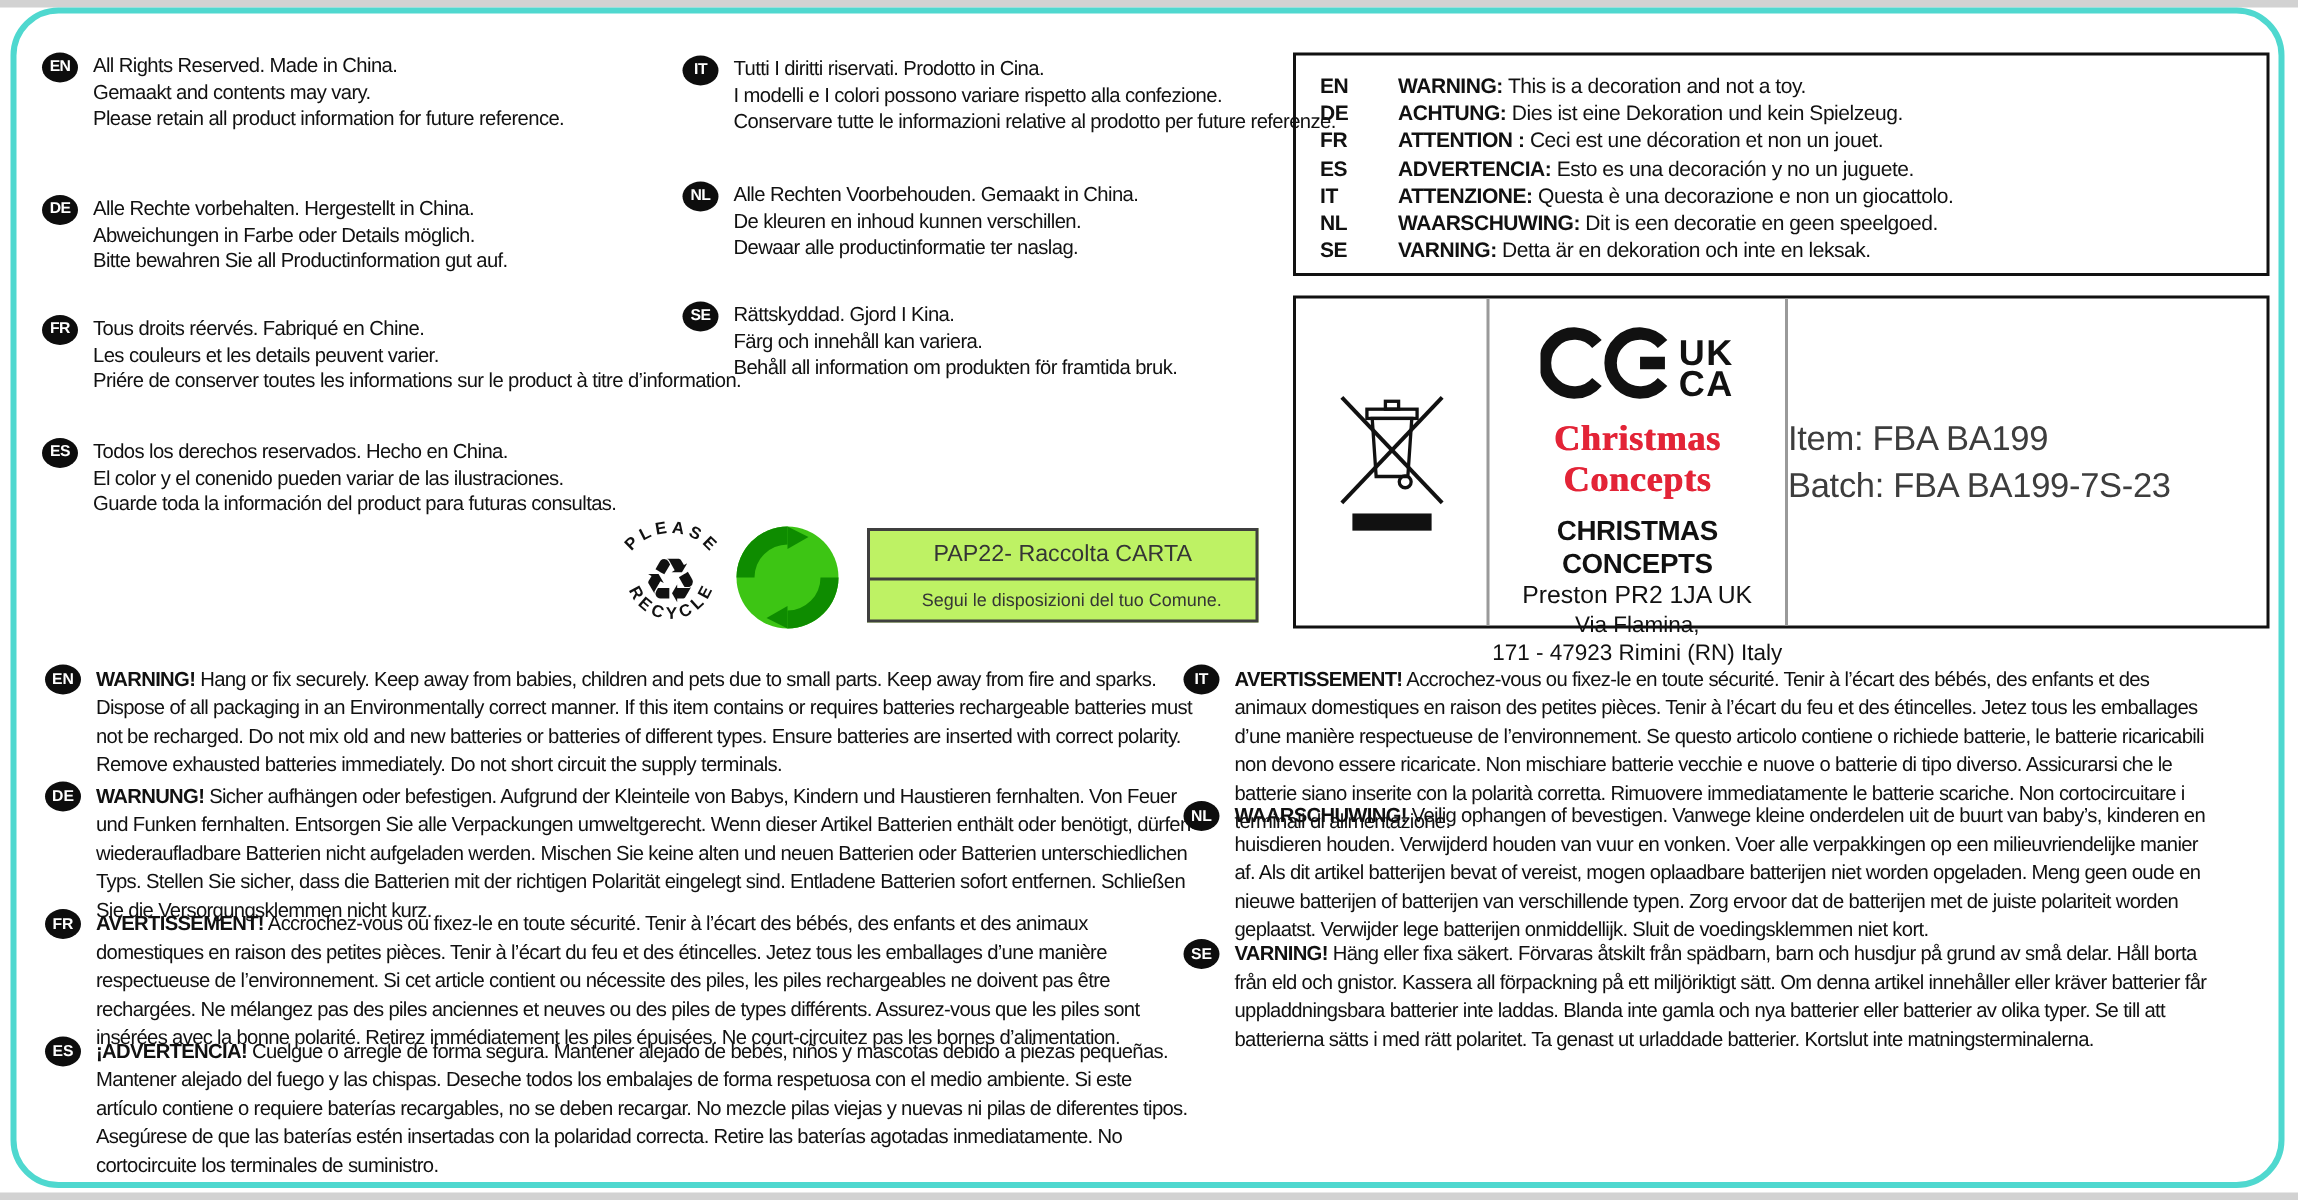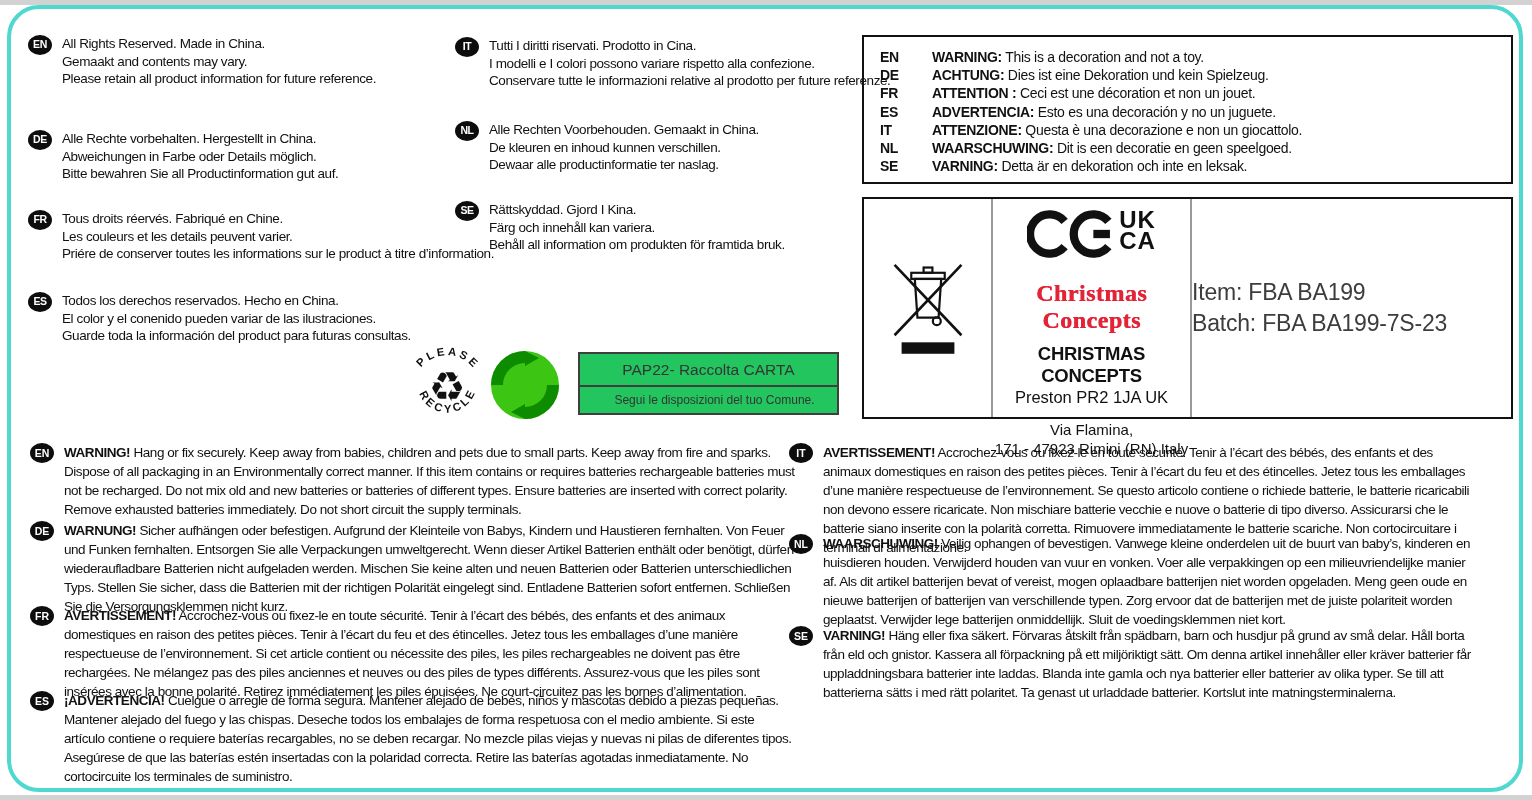--- a/index.html
+++ b/index.html
@@ -17,32 +17,32 @@
   .wrow{display:flex;font-size:14px;line-height:18.2px;letter-spacing:-0.3px;}
   .wcode{width:52px;font-weight:bold;flex:none;}
   
   .comp-box{position:absolute;left:862px;top:197px;width:651px;height:222px;border:2px solid #111;
             box-sizing:border-box;display:flex;}
   .cell-weee{width:127px;flex:none;display:flex;align-items:center;justify-content:center;box-sizing:border-box;}
   .cell-cc{width:201px;flex:none;border-left:2px solid #9a9a9a;border-right:2px solid #9a9a9a;
            box-sizing:border-box;text-align:center;padding-top:10px;}
   .cell-item{flex:1;display:flex;flex-direction:column;align-items:flex-start;justify-content:center;
              font-size:23px;color:#3d3d3d;line-height:31px;letter-spacing:-0.2px;}
-  .marks{display:flex;justify-content:center;align-items:flex-start;height:58px;}
+  .marks{display:flex;justify-content:center;align-items:flex-end;height:58px;}
   .ukca{font-weight:bold;font-size:24px;line-height:21px;letter-spacing:1px;text-align:left;}
   .cc-script{font-family:"Liberation Serif", serif;font-weight:bold;color:#e32437;font-size:24px;
              margin-top:13px;letter-spacing:0.5px;text-shadow:0.6px 0 0 #e32437;}
   .cc-name{font-weight:bold;font-size:18.5px;margin-top:9px;letter-spacing:-0.3px;}
   .cc-addr1{font-size:16.5px;margin-top:1px;}
-  .cc-addr2{font-size:15px;margin-top:13px;line-height:19px;}
+  .cc-addr2{font-size:15px;line-height:19px;}
   
   .please-recycle{position:absolute;left:404px;top:342px;}
   .green-dot{position:absolute;left:489px;top:349px;}
   .pap-box{position:absolute;left:578px;top:352px;width:261px;border:2px solid #3f3f3f;box-sizing:border-box;
-           color:#353535;text-align:center;background:#22c55e;}
+           color:#353535;text-align:center;background:#bef264;}
   .pap-row1{border-bottom:2px solid #3f3f3f;font-size:15.5px;padding:7px 0 6px 0;}
   .pap-row2{font-size:12px;padding:6px 0 6px 12px;}
   
   .para{position:absolute;display:flex;gap:10px;}
   .ptext{font-size:13.5px;line-height:19px;letter-spacing:-0.45px;}
   .pl .ptext{width:733px;}
   .pr .ptext{width:658px;}
   svg text{font-family:"Liberation Sans", sans-serif;}
 </style>
 </head>

